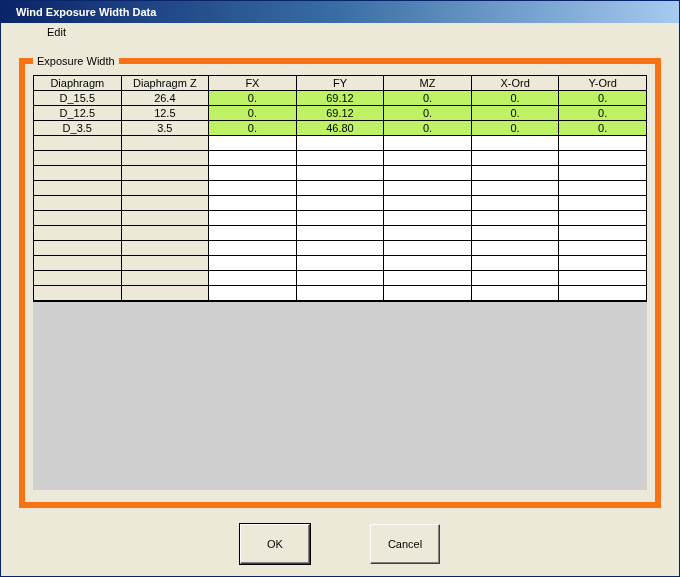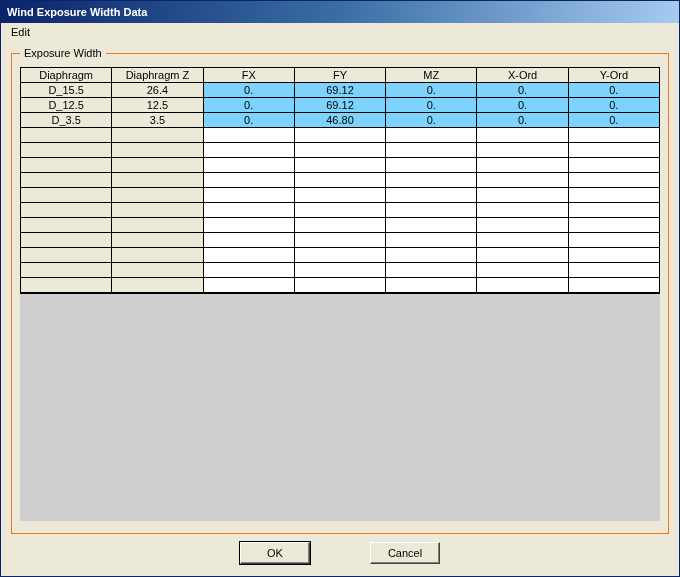--- a/index.html
+++ b/index.html
@@ -1,34 +1,34 @@
 <!DOCTYPE html>
 <html><head>
 <meta charset="utf-8">
 <style>
   html,body{margin:0;padding:0;font-family:Tahoma,Arial,sans-serif;font-size:11px;color:#000;background:#ece9d8;}
   .window{width:680px;height:577px;box-sizing:border-box;border:1px solid #0a246a;background:#ece9d8;display:flex;flex-direction:column;}
   .titlebar{height:22px;background:linear-gradient(to right,#0a246a 0%,#3a6ea5 50%,#a6caf0 100%);display:flex;align-items:center;padding:0 6px;}
-  .titlebar span{color:#fff;font-weight:bold;font-size:11px;}
+  .titlebar span{color:#fff;font-weight:bold;font-size:11px;margin-left:9px;}
   .menubar{height:18px;display:flex;align-items:center;padding:0 4px;background:#ece9d8;}
-  .menubar .menuitem{padding:1px 6px;cursor:default;}
+  .menubar .menuitem{padding:1px 6px;cursor:default;margin-left:36px;}
   .client{flex:1;padding:6px 10px 10px 10px;display:flex;flex-direction:column;}
-  fieldset.group{border:1px solid #f97316;margin:0;padding:8px 8px 12px 8px;flex:1;display:flex;flex-direction:column;}
+  fieldset.group{border:6px solid #f97316;margin:8px;padding:8px 8px 12px 8px;flex:1;display:flex;flex-direction:column;}
   fieldset.group legend{padding:0 4px;font-size:11px;}
   .grid-wrap{flex:1;display:flex;flex-direction:column;}
-  table.grid{border-collapse:collapse;width:100%;table-layout:fixed;background:#7dd3fc;}
+  table.grid{border-collapse:collapse;width:100%;table-layout:fixed;background:#bef264;}
   table.grid th,table.grid td{border:1px solid #000;height:14px;line-height:14px;font-size:11px;text-align:center;padding:0 2px;overflow:hidden;}
   table.grid th{background:#ece9d8;font-weight:normal;}
   table.grid td.rowhdr{background:#ece9d8;}
   table.grid tr.empty td.rowhdr{background:#ece9d8;}
   table.grid tr.empty td{background:#fff;}
   .grid-filler{flex:1;background:#cfcfcf;border-top:1px solid #000;}
 
   .button-row{display:flex;justify-content:center;gap:60px;padding:8px 0 2px 0;}
-  button.win{min-width:70px;height:22px;font:11px Tahoma,Arial,sans-serif;background:#ece9d8;border:1px solid #404040;border-top-color:#fff;border-left-color:#fff;box-shadow:inset -1px -1px 0 #808080,inset 1px 1px 0 #ece9d8;padding:0 12px;cursor:default;}
+  button.win{min-width:70px;height:40px;font:11px Tahoma,Arial,sans-serif;background:#ece9d8;border:1px solid #404040;border-top-color:#fff;border-left-color:#fff;box-shadow:inset -1px -1px 0 #808080,inset 1px 1px 0 #ece9d8;padding:0 12px;cursor:default;}
   button.win.default{outline:1px solid #000;}
 </style>
 </head>
 <body>
 
 <div class="window">
   <div class="titlebar">
     <span>Wind Exposure Width Data</span>
   </div>
   <div class="menubar">

